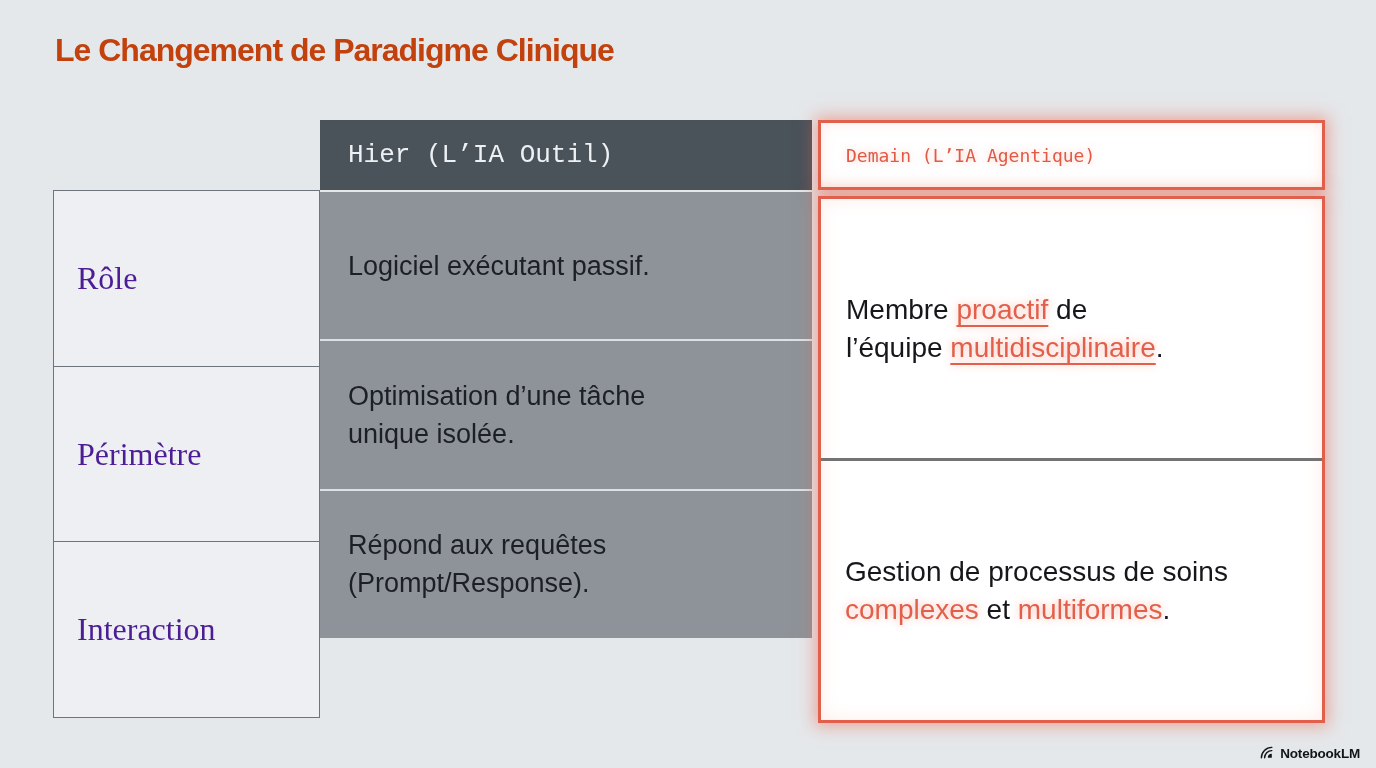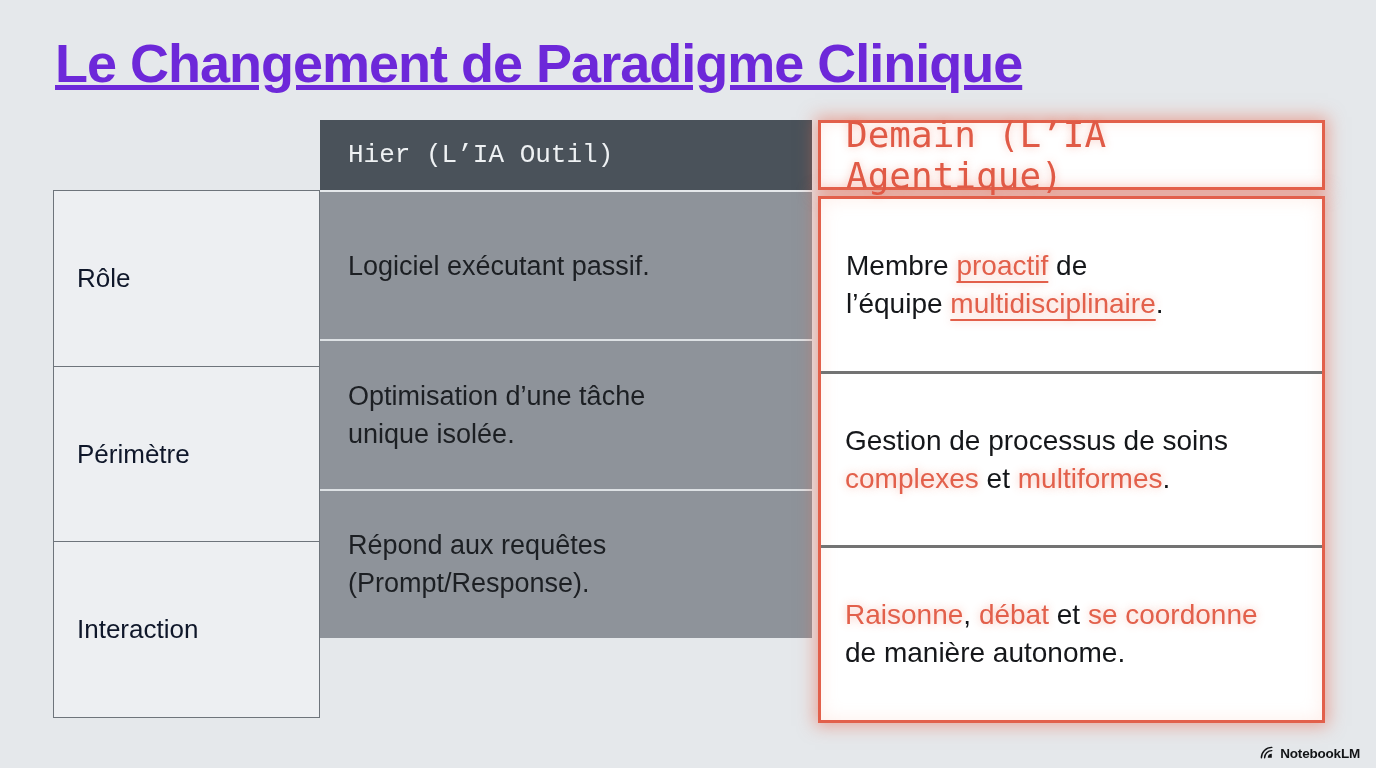--- a/index.html
+++ b/index.html
@@ -5,32 +5,32 @@
   html,body{margin:0;padding:0;}
   body{
     width:1376px;height:768px;overflow:hidden;position:relative;
     background:#e5e8eb;
     font-family:"Liberation Sans", sans-serif;
   }
   .slide{position:absolute;inset:0;}
 
   .title{
     position:absolute;left:55px;top:32px;
-    font-size:54px;font-weight:700;color:#6d28d9;letter-spacing:-1px;text-decoration:underline;
+    font-size:32px;font-weight:700;color:#c2410c;letter-spacing:-1px;
   }
 
   
   .labels-col{
     position:absolute;left:53px;top:190px;width:267px;height:528px;
     box-sizing:border-box;background:#edeff2;border:1.5px solid #6e747b;
     display:flex;flex-direction:column;
   }
   .label-cell{
     flex:1;display:flex;align-items:center;padding-left:23px;
-    font-family:Liberation Sans, sans-serif;font-size:26px;color:#0f172a;
+    font-family:Liberation Serif, serif;font-size:32px;color:#4c1d95;
     border-bottom:1.5px solid #6e747b;box-sizing:border-box;
   }
   .label-cell:last-child{border-bottom:none;}
 
   
   .mid-col{position:absolute;left:320px;top:120px;width:492px;}
   .mid-header{
     height:70px;box-sizing:border-box;background:#4a525a;
     display:flex;align-items:center;padding-left:28px;
     font-family:Liberation Mono, monospace;font-size:26px;color:#eef1f3;
@@ -41,21 +41,21 @@
     box-sizing:border-box;border-bottom:2px solid #dde1e4;
   }
   .mid-cell:last-child{border-bottom:none;}
   .mid-text{font-size:27px;color:#1c1f23;line-height:38px;white-space:pre-line;}
 
   
   .right-col{position:absolute;left:818px;top:120px;width:507px;}
   .right-header{
     height:70px;box-sizing:border-box;background:#ffffff;border:3px solid #e2604b;
     display:flex;align-items:center;padding-left:25px;
-    font-family:"DejaVu Sans Mono", monospace;font-size:36px;color:#e05a46;
+    font-family:"DejaVu Sans Mono", monospace;font-size:18px;color:#e05a46;
     box-shadow:0 0 16px 3px rgba(234,100,74,.50), inset 0 0 14px rgba(255,160,135,.22);
     text-shadow:0 0 8px rgba(240,120,95,.40);
   }
   .right-body{
     margin-top:6px;height:527px;box-sizing:border-box;background:#ffffff;
     border:3px solid #e2604b;display:flex;flex-direction:column;
     box-shadow:0 0 16px 3px rgba(234,100,74,.50), inset 0 0 18px rgba(255,165,140,.20);
   }
   .right-cell{flex:1;display:flex;align-items:center;padding-left:25px;padding-right:14px;}
   .right-cell + .right-cell{border-top:3px solid #737373;padding-left:24px;}
@@ -102,24 +102,20 @@
     <div class="right-header">Demain (L’IA Agentique)</div>
     <div class="right-body">
       <div class="right-cell">
         <div class="rich"><span>Membre </span><span class="red-word underlined">proactif</span><span> de
 l’équipe </span><span class="red-word underlined">multidisciplinaire</span><span>.</span></div>
       </div>
       <div class="right-cell">
         <div class="rich"><span>Gestion de processus de soins
 </span><span class="red-word">complexes</span><span> et </span><span class="red-word">multiformes</span><span>.</span></div>
       </div>
-      <div class="right-cell">
-        <div class="rich"><span class="red-word">Raisonne</span><span>, </span><span class="red-word">débat</span><span> et </span><span class="red-word">se coordonne</span><span>
-de manière autonome.</span></div>
-      </div>
     </div>
   </div>
 
   <div class="footer">
     <svg class="brand-icon" viewBox="0 0 20 20" aria-hidden="true">
       <path d="M3 16 A13 13 0 0 1 16 3" fill="none" stroke="#121416" stroke-width="1.8" stroke-linecap="round"></path>
       <path d="M7 16 A9 9 0 0 1 16 7" fill="none" stroke="#121416" stroke-width="1.8" stroke-linecap="round"></path>
       <path d="M11 16 A5 5 0 0 1 16 11 L16 16 Z" fill="#121416"></path>
     </svg>
     <span class="brand-label">NotebookLM</span>

